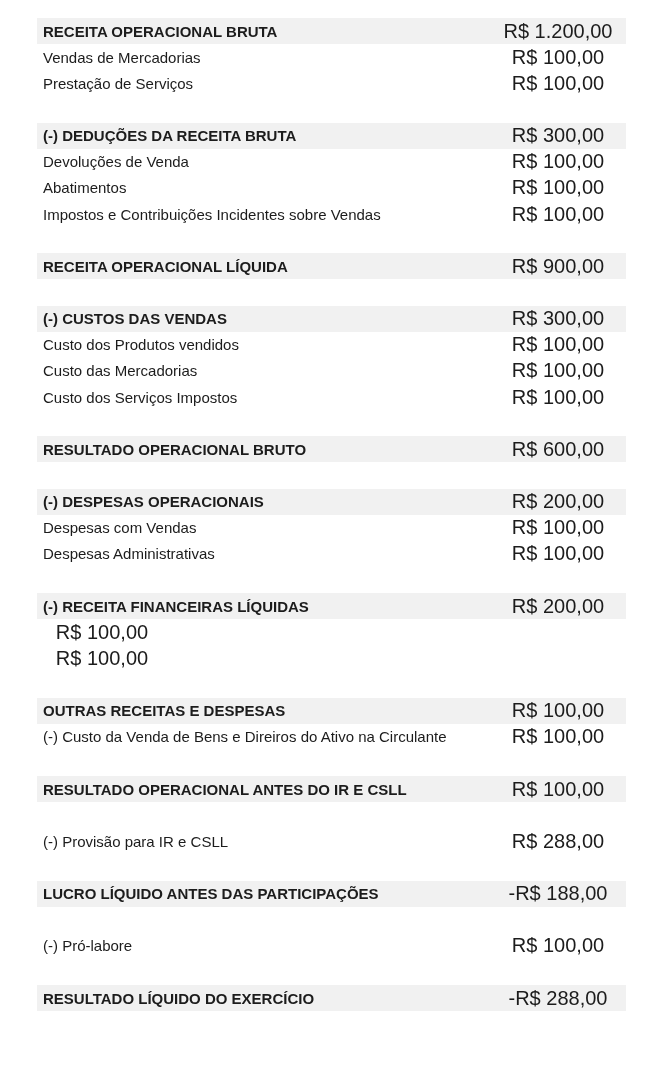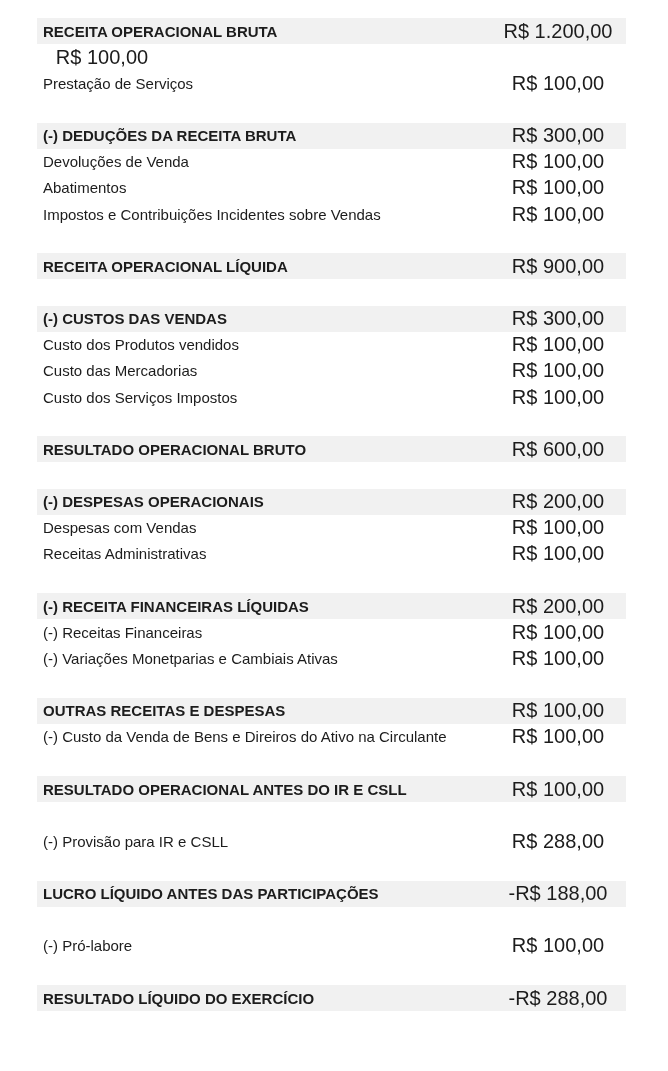--- a/index.html
+++ b/index.html
@@ -15,20 +15,21 @@
 </style>
 </head>
 <body>
 
 <div class="table" id="table">
     <div class="row header">
     <span class="label">RECEITA OPERACIONAL BRUTA</span>
     <span class="value">R$ 1.200,00</span>
   </div>
     <div class="row">
+    <span class="label">Vendas de Mercadorias</span>
     <span class="value">R$ 100,00</span>
   </div>
     <div class="row">
     <span class="label">Prestação de Serviços</span>
     <span class="value">R$ 100,00</span>
   </div>
     <div class="row spacer"></div>
     <div class="row header">
     <span class="label">(-) DEDUÇÕES DA RECEITA BRUTA</span>
     <span class="value">R$ 300,00</span>
@@ -75,34 +76,32 @@
     <div class="row spacer"></div>
     <div class="row header">
     <span class="label">(-) DESPESAS OPERACIONAIS</span>
     <span class="value">R$ 200,00</span>
   </div>
     <div class="row">
     <span class="label">Despesas com Vendas</span>
     <span class="value">R$ 100,00</span>
   </div>
     <div class="row">
-    <span class="label">Receitas Administrativas</span>
+    <span class="label">Despesas Administrativas</span>
     <span class="value">R$ 100,00</span>
   </div>
     <div class="row spacer"></div>
     <div class="row header">
     <span class="label">(-) RECEITA FINANCEIRAS LÍQUIDAS</span>
     <span class="value">R$ 200,00</span>
   </div>
     <div class="row">
-    <span class="label">(-) Receitas Financeiras</span>
     <span class="value">R$ 100,00</span>
   </div>
     <div class="row">
-    <span class="label">(-) Variações Monetparias e Cambiais Ativas</span>
     <span class="value">R$ 100,00</span>
   </div>
     <div class="row spacer"></div>
     <div class="row header">
     <span class="label">OUTRAS RECEITAS E DESPESAS</span>
     <span class="value">R$ 100,00</span>
   </div>
     <div class="row">
     <span class="label">(-) Custo da Venda de Bens e Direiros do Ativo na Circulante</span>
     <span class="value">R$ 100,00</span>

